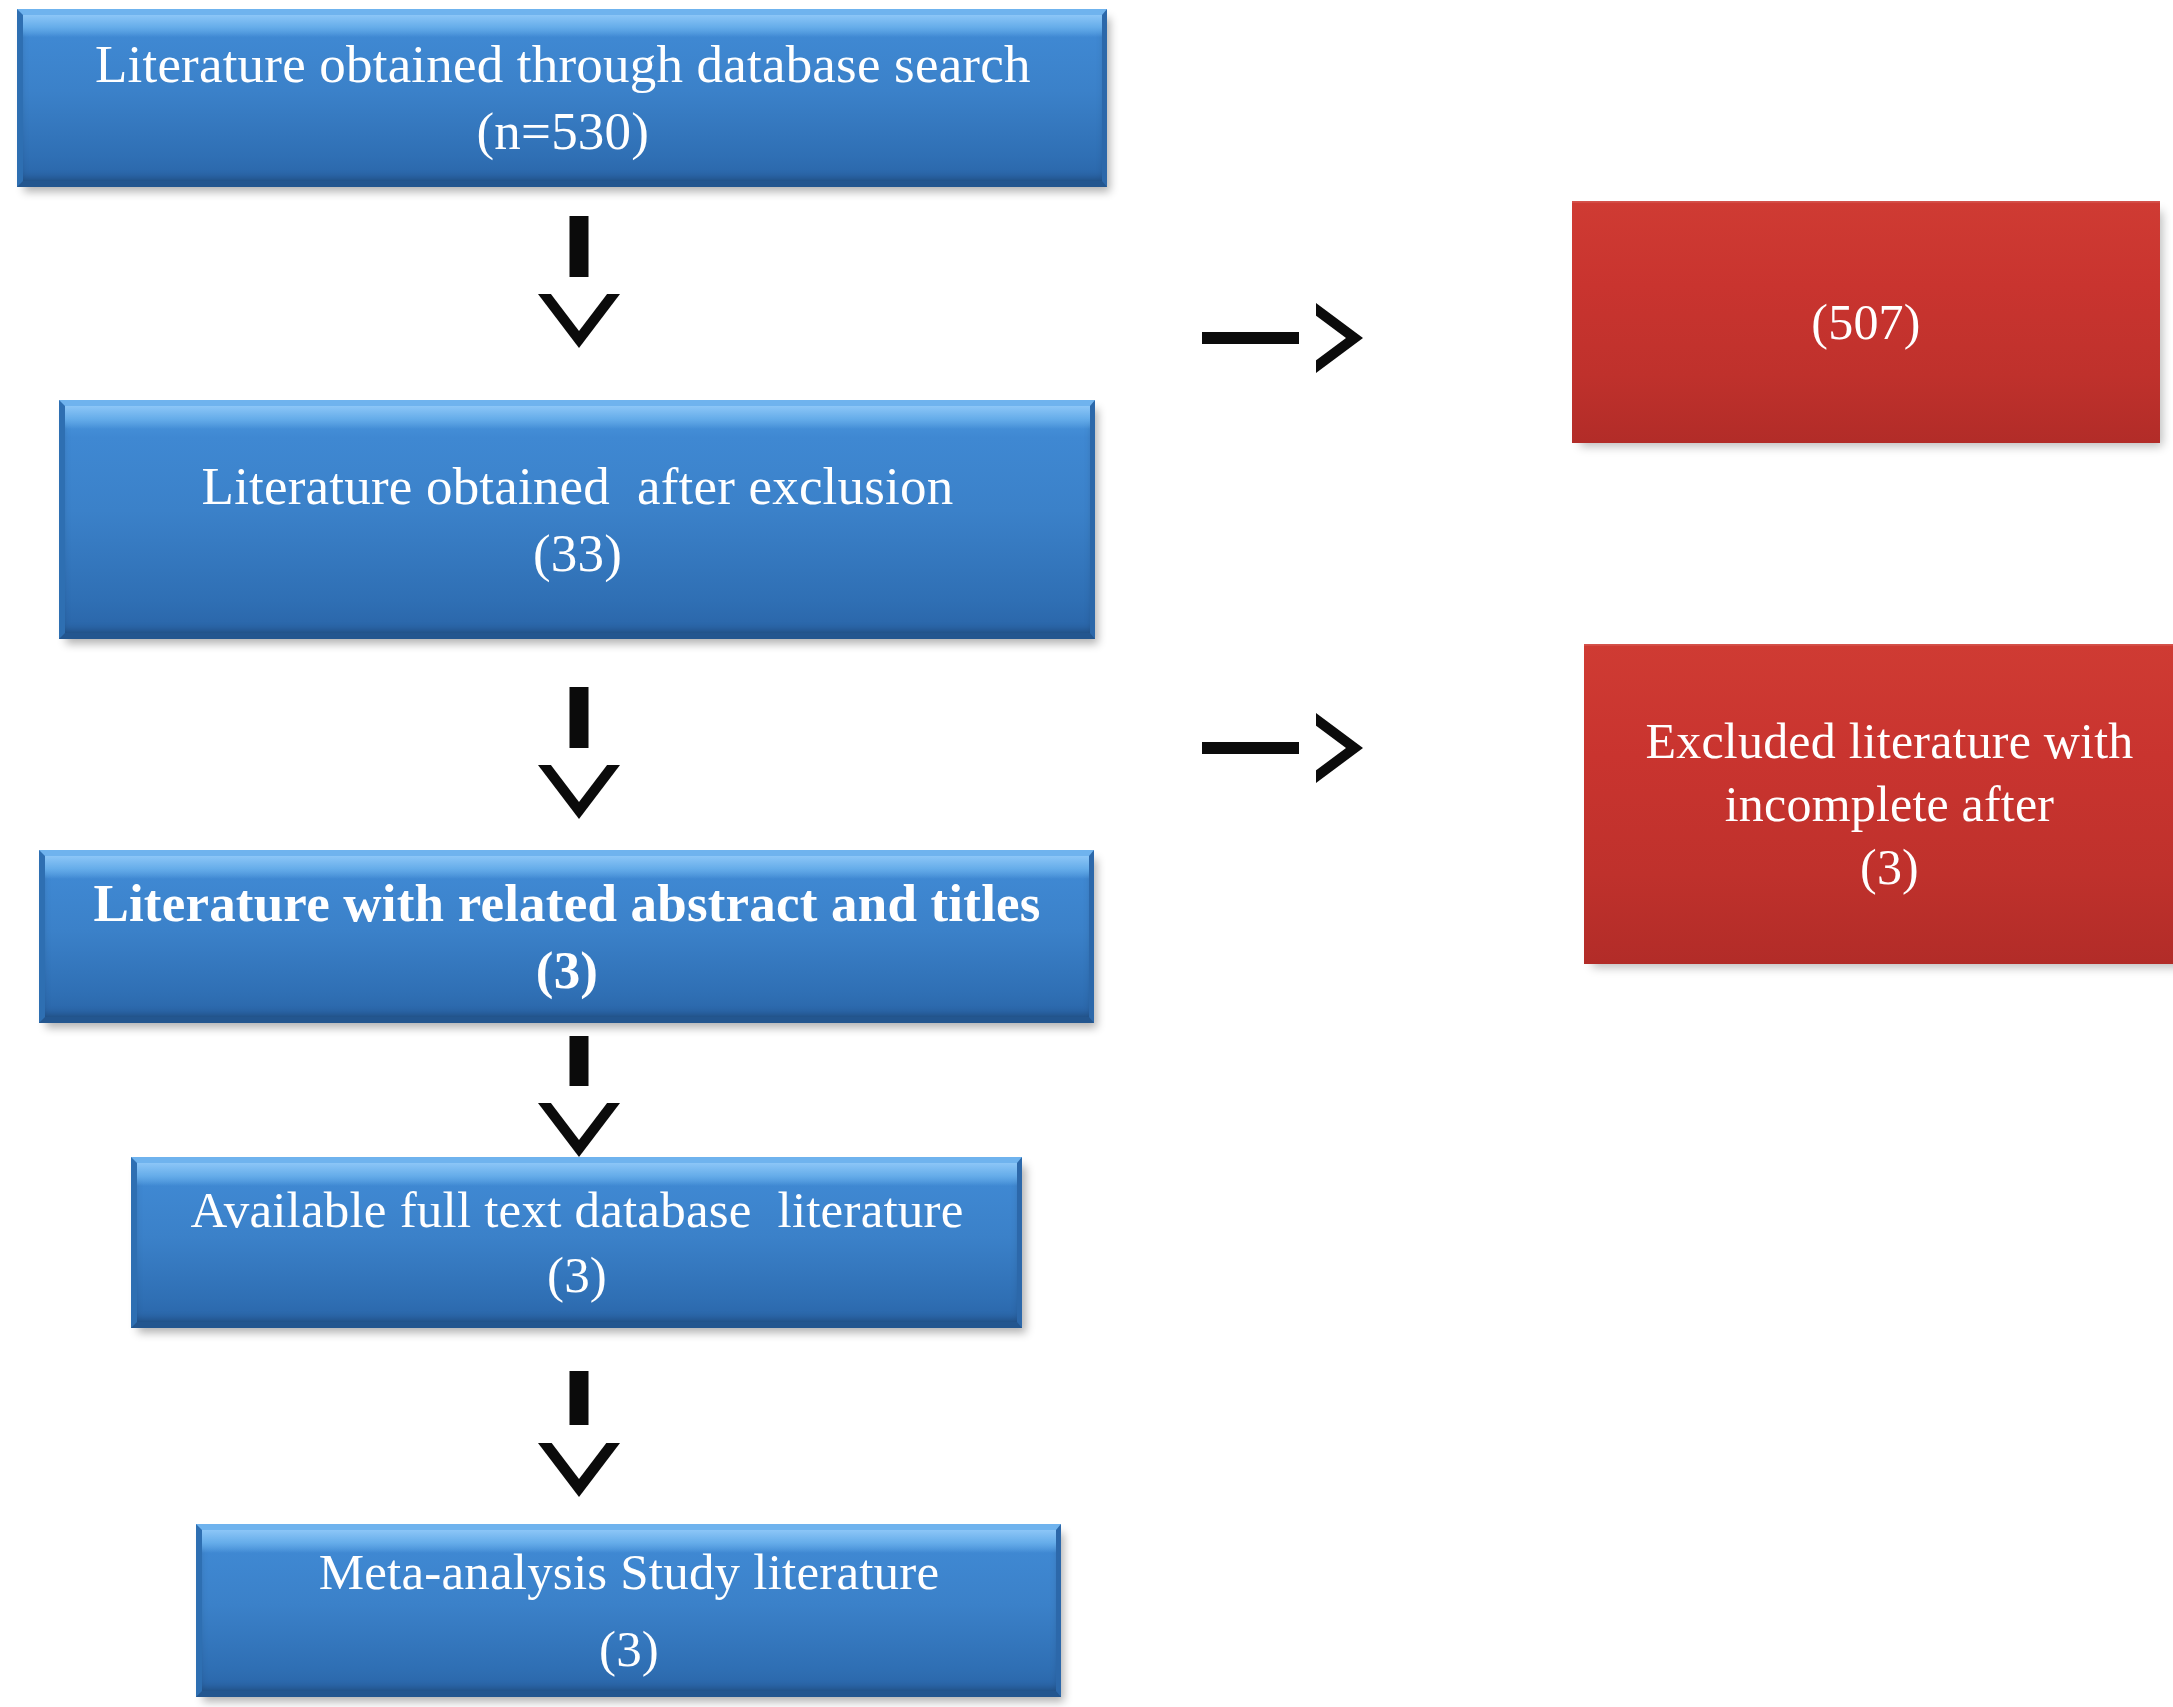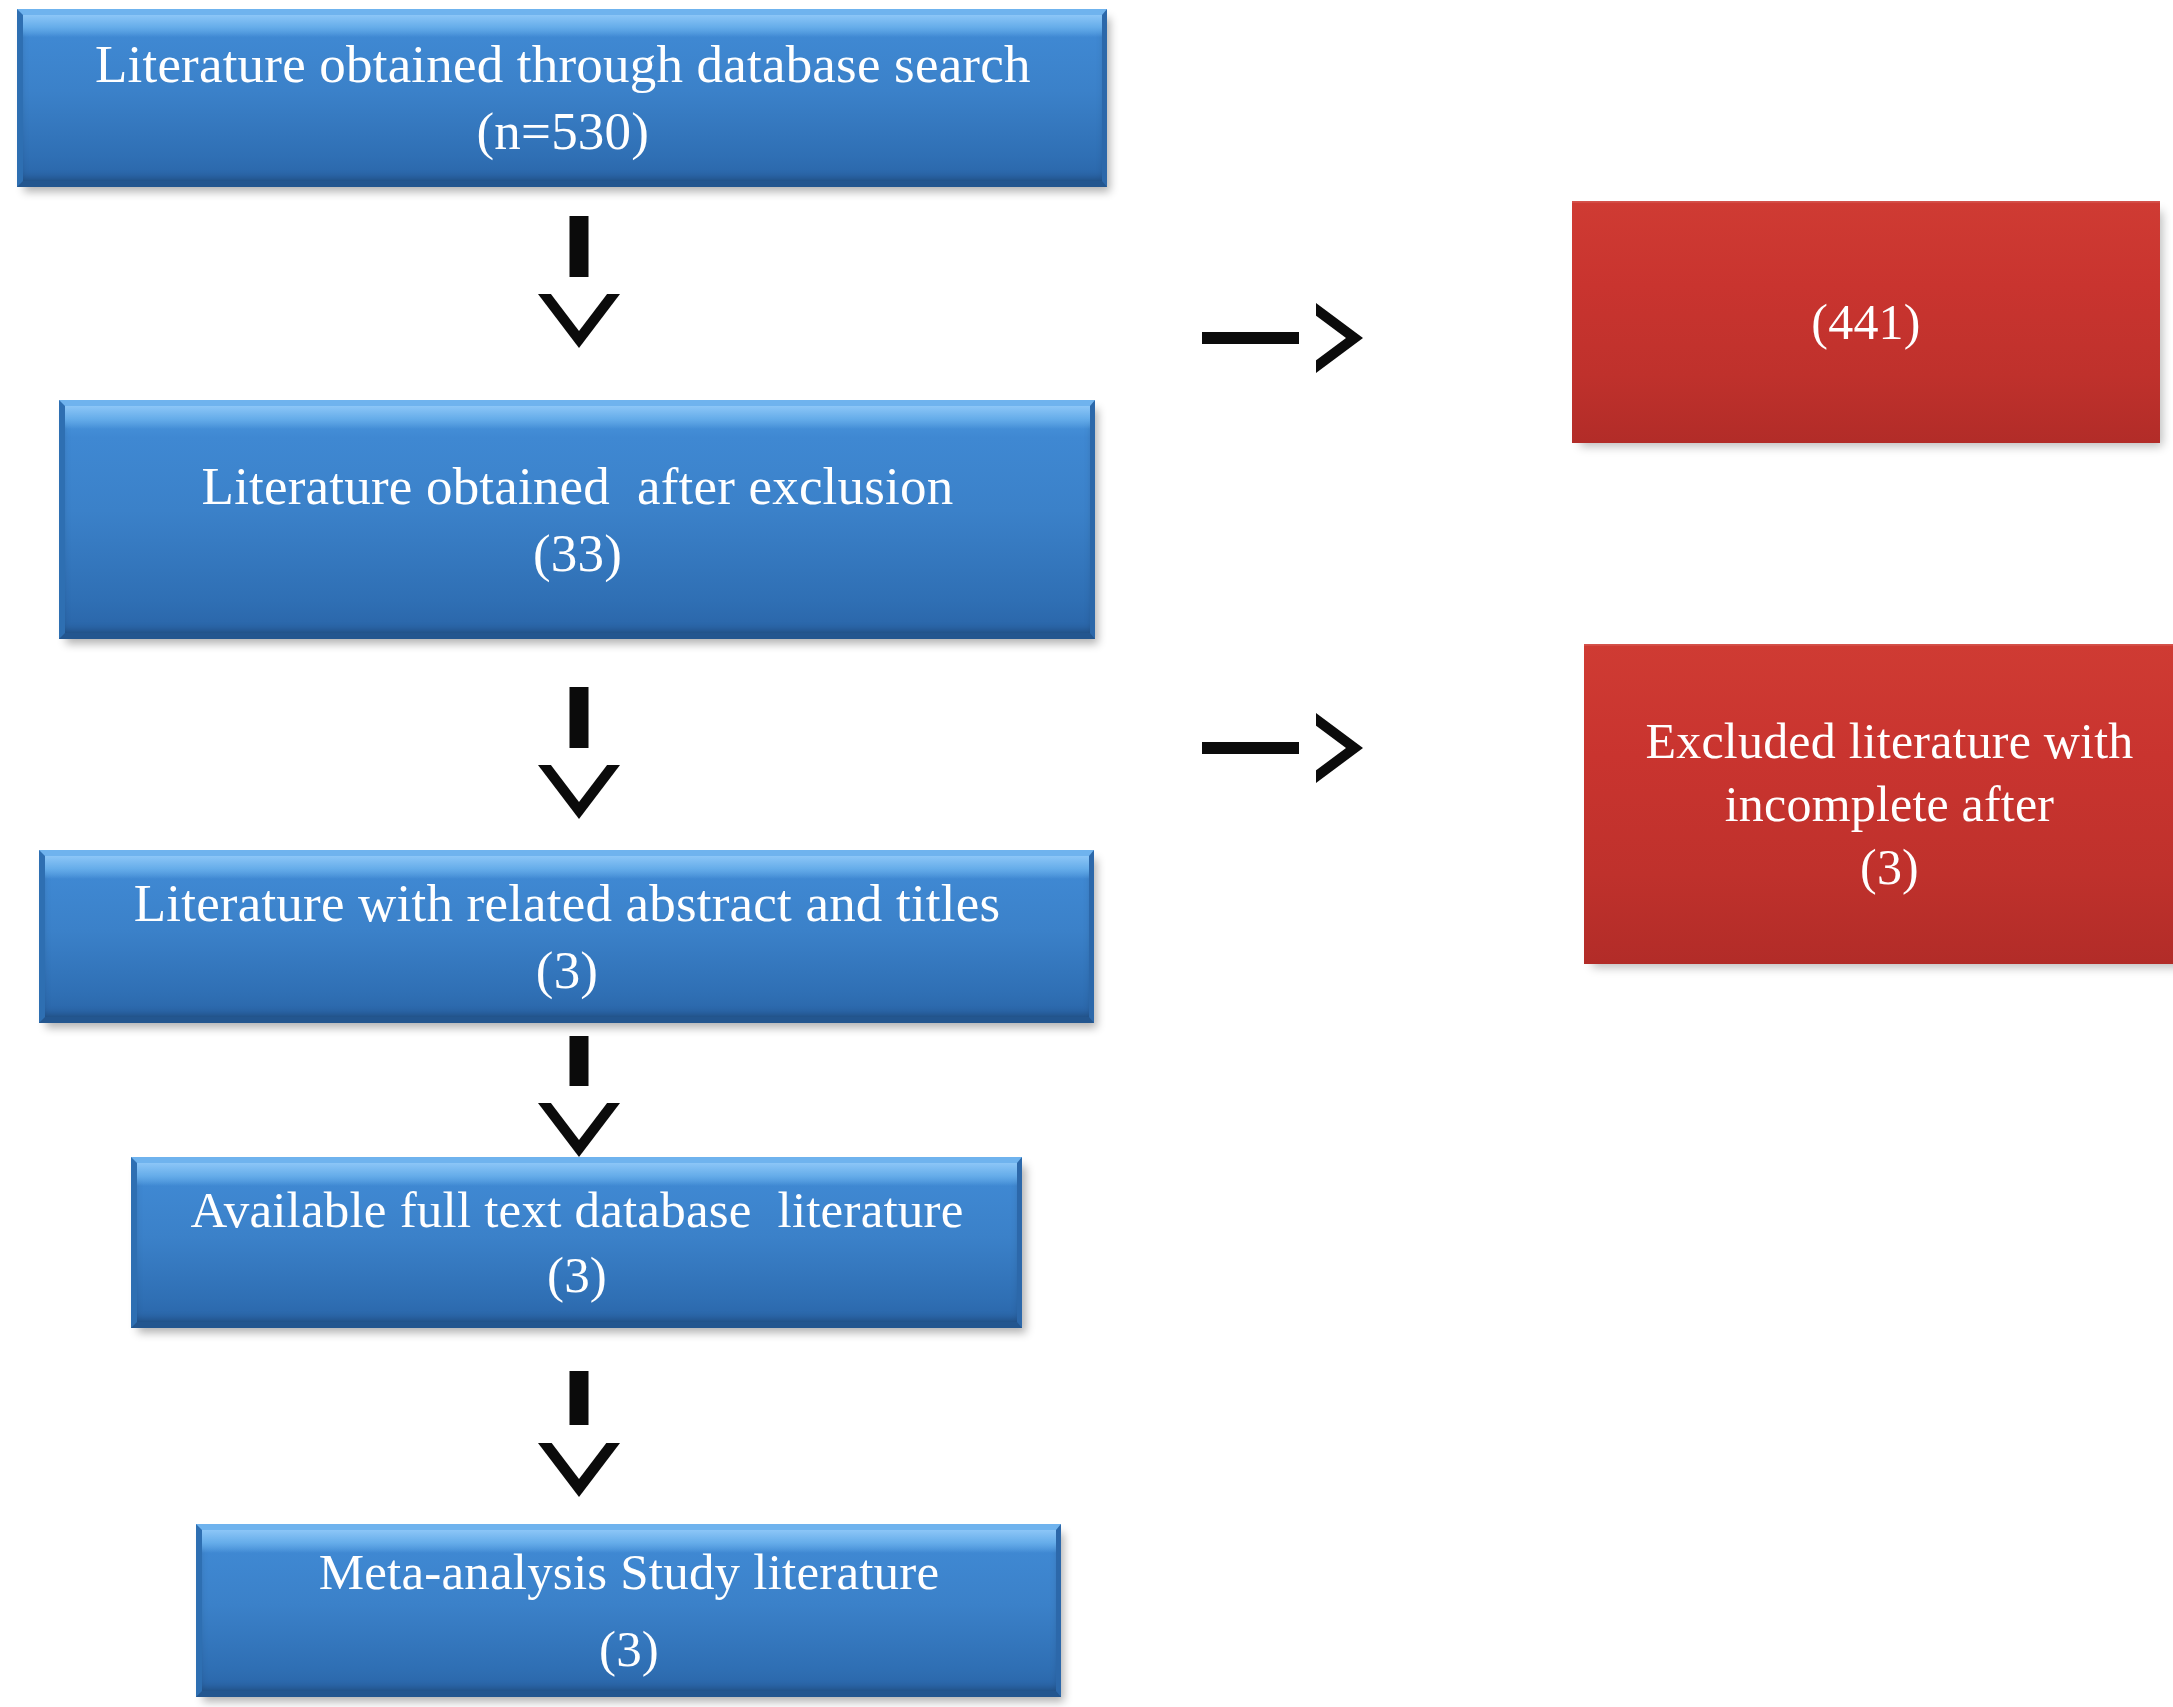--- a/index.html
+++ b/index.html
@@ -100,21 +100,21 @@
     <span class="ln">Literature obtained  after exclusion</span>
     <span class="ln">(33)</span>
   </div>
 
   <div class="arrow-down" style="left:497px;top:687px;width:164px;height:147px;">
     <div class="shaft" style="height:97px;"></div>
     <div class="head outer" style="top:78px;"></div>
     <div class="head inner" style="top:61px;"></div>
   </div>
 
-  <div class="node blue" style="left:39px;top:850px;width:1055px;height:173px;font-size:53px;">
+  <div class="node blue" style="left:39px;top:850px;width:1055px;height:173px;font-size:53px;font-weight:bold;">
     <span class="ln">Literature with related abstract and titles</span>
     <span class="ln">(3)</span>
   </div>
 
   <div class="arrow-down" style="left:497px;top:1036px;width:164px;height:138px;">
     <div class="shaft" style="height:86px;"></div>
     <div class="head outer" style="top:67px;"></div>
     <div class="head inner" style="top:50px;"></div>
   </div>
 
@@ -134,21 +134,21 @@
     <span class="ln">(3)</span>
   </div>
 
   <div class="arrow-right" style="left:1202px;top:301px;width:173px;height:74px;">
     <div class="shaft" style="width:130px;"></div>
     <div class="head outer" style="left:114px;"></div>
     <div class="head inner" style="left:97px;"></div>
   </div>
 
   <div class="node red" style="left:1572px;top:201px;width:588px;height:242px;font-size:50px;">
-    <span class="ln">(441)</span>
+    <span class="ln">(507)</span>
   </div>
 
   <div class="arrow-right" style="left:1202px;top:711px;width:173px;height:74px;">
     <div class="shaft" style="width:130px;"></div>
     <div class="head outer" style="left:114px;"></div>
     <div class="head inner" style="left:97px;"></div>
   </div>
 
   <div class="node red" style="left:1550px;top:644px;width:611px;height:320px;font-size:50px;margin-left:34px;">
     <span class="ln">Excluded literature with</span>

